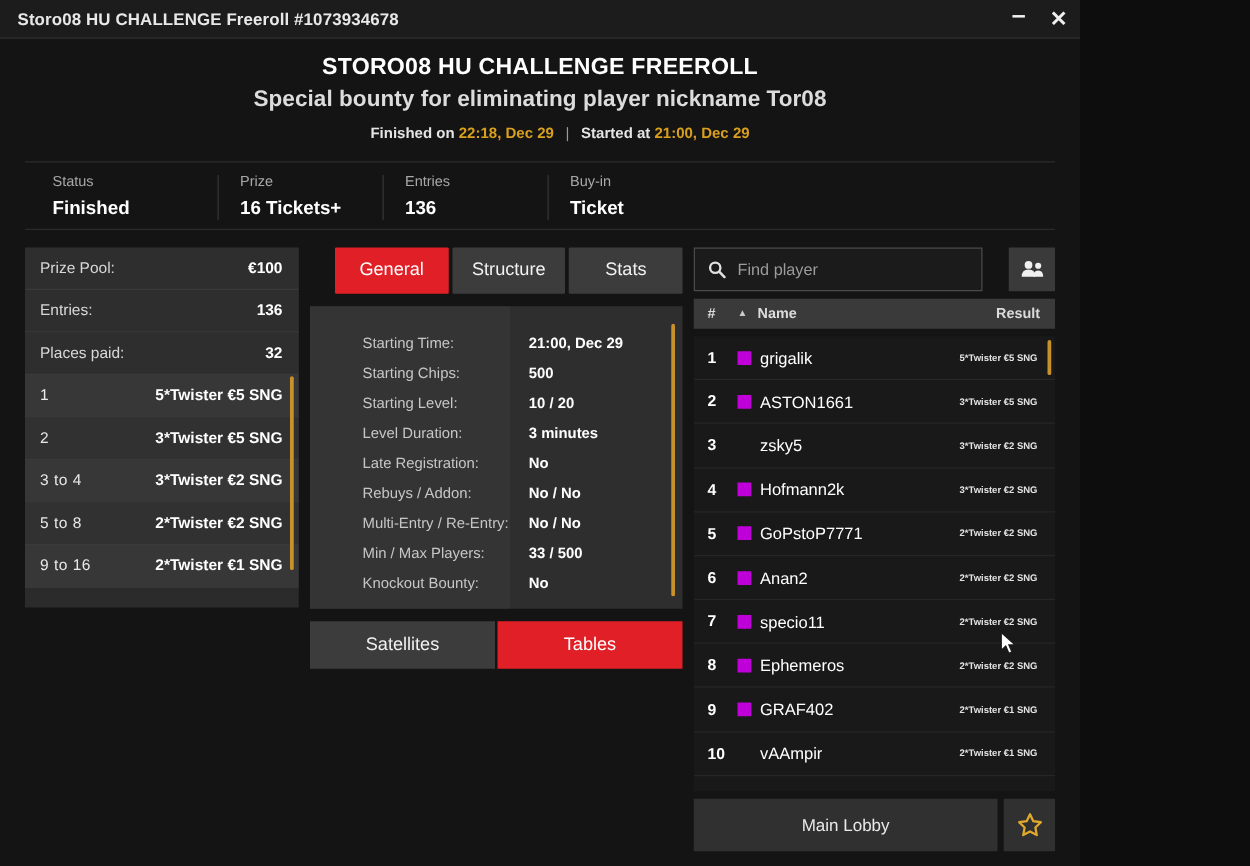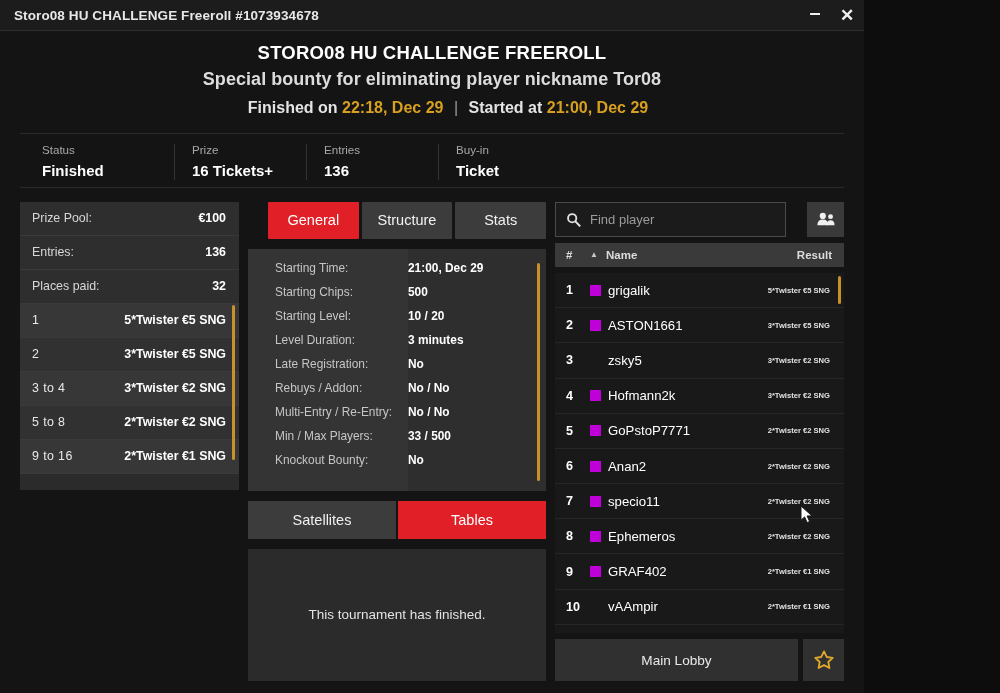--- a/index.html
+++ b/index.html
@@ -53,21 +53,21 @@
   }
   .tourney-title {
     color: #ffffff; font-size: 18.5px; font-weight: 700;
     letter-spacing: .2px; line-height: 1.35;
   }
   .tourney-sub {
     color: #dcdcdc; font-size: 18px; font-weight: 700;
     margin-top: 3px; letter-spacing: .05px;
   }
   .tourney-times {
-    margin-top: 9px; color: #e4e4e4; font-size: 16px; font-weight: 700; padding-left: 32px;
+    margin-top: 9px; color: #e4e4e4; font-size: 12px; font-weight: 700; padding-left: 32px;
   }
   .tourney-times .accent { color: #d8a01e; }
   .tourney-times .sep { color: #9a9a9a; font-weight: 400; margin: 0 6px; }
 
   
   .stats-strip {
     flex: none;
     margin: 8px 20px 0 20px;
     border-top: 1px solid #2b2b2b;
     border-bottom: 1px solid #2b2b2b;
@@ -148,21 +148,21 @@
 
   
   .details-panel {
     background: #2e2e2e;
     flex: 1 1 auto;
     position: relative;
     overflow: hidden;
     min-height: 0;
   }
   .details-inner { padding: 12px 0 0 0; }
-  .detail-row { display: flex; height: 24px; align-items: flex-start; }
+  .detail-row { display: flex; height: 24px; align-items: flex-end; padding-left: 15px; }
   .detail-k {
     width: 160px; flex: none; padding-left: 27px;
     color: #c6c6c6; font-size: 11.9px; font-weight: 400;
   }
   .detail-v { color: #ffffff; font-size: 11.9px; font-weight: 700; }
   .details-colstripe {
     position: absolute; left: 0; top: 0; width: 160px; height: 100%;
     background: #343434; pointer-events: none;
   }
   .details-inner { position: relative; z-index: 1; }
@@ -386,23 +386,20 @@
               <div class="detail-k">Knockout Bounty:</div>
               <div class="detail-v">No</div>
             </div>
           </div>
         <div class="scrollbar-v" style="top:14px;height:218px;right:6px;"></div>
       </div>
       <div class="subtabs" id="subtabs">
           <div class="subtab">Satellites</div>
           <div class="subtab active">Tables</div>
         </div>
-      <div class="empty-panel">
-        <span>This tournament has finished.</span>
-      </div>
     </div>
 
     <div class="col-right">
       <div class="search-row">
         <div class="search-box">
           <span style="display:flex;">
             <svg width="15" height="15" viewBox="0 0 16 16">
               <circle cx="6.6" cy="6.6" r="4.4" fill="none" stroke="#e0e0e0" stroke-width="2"></circle>
               <line x1="10" y1="10" x2="14.5" y2="14.6" stroke="#e0e0e0" stroke-width="2.2" stroke-linecap="round"></line>
             </svg>

